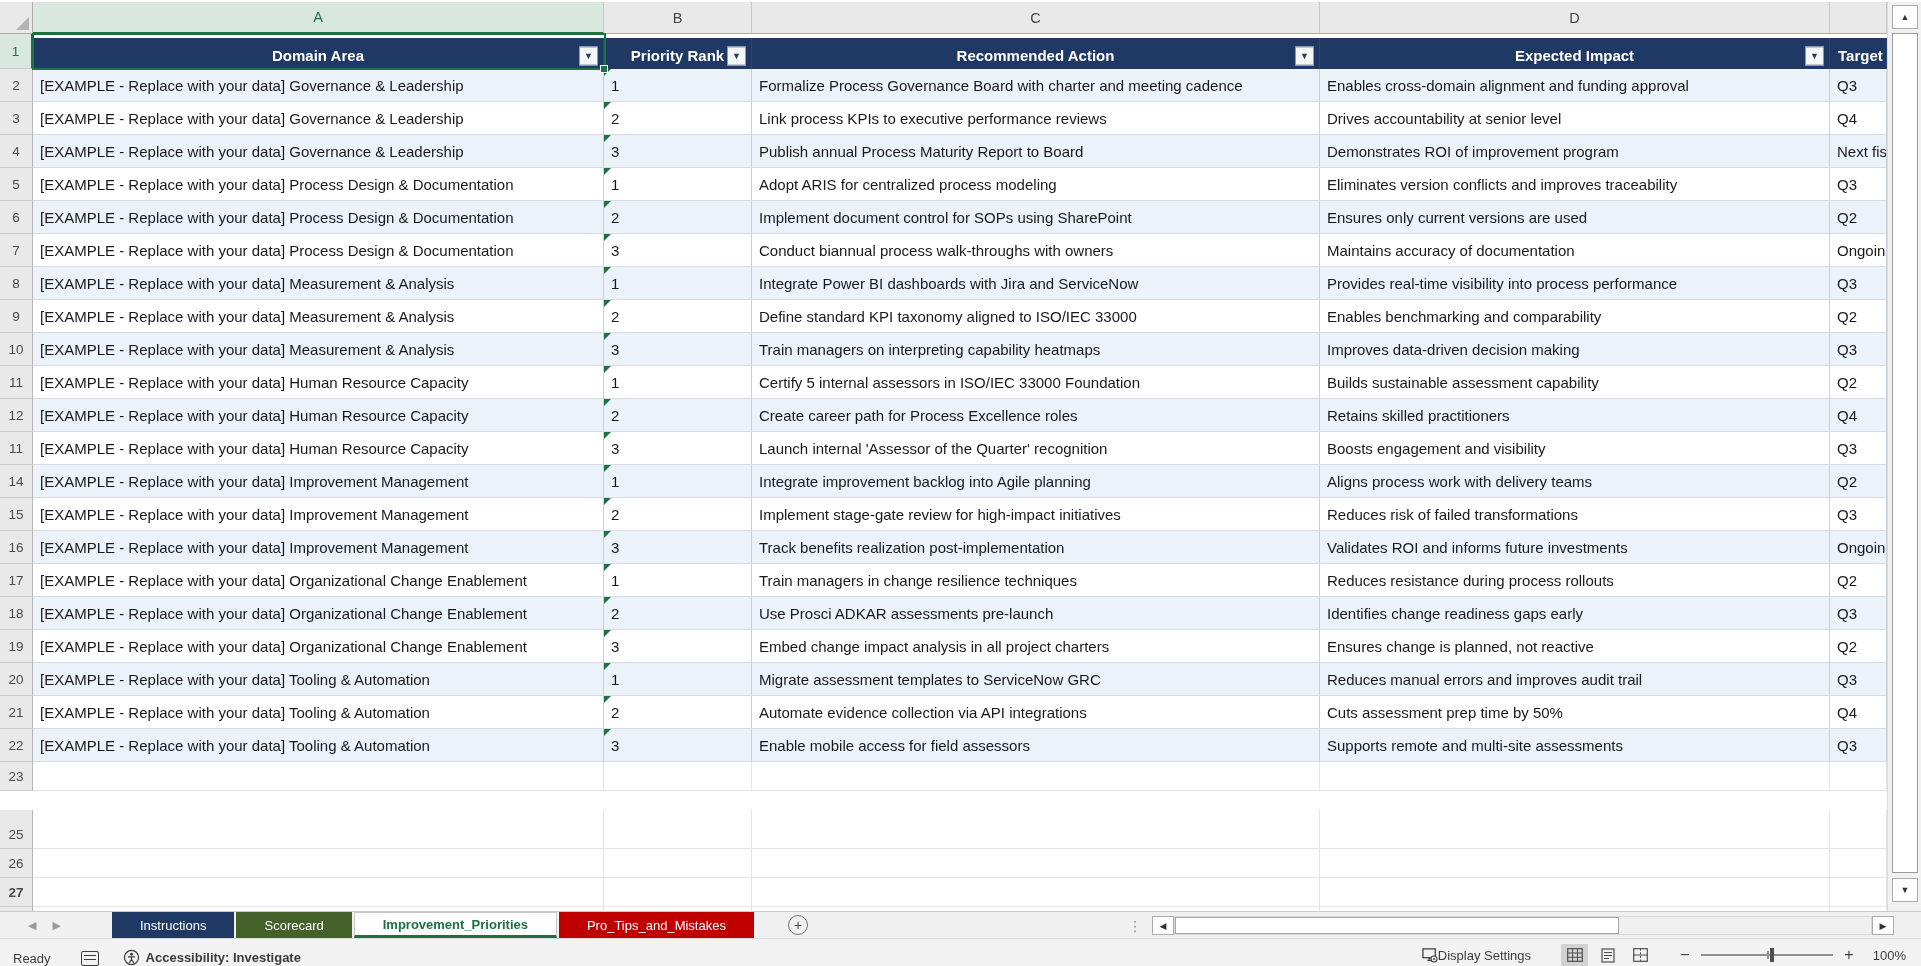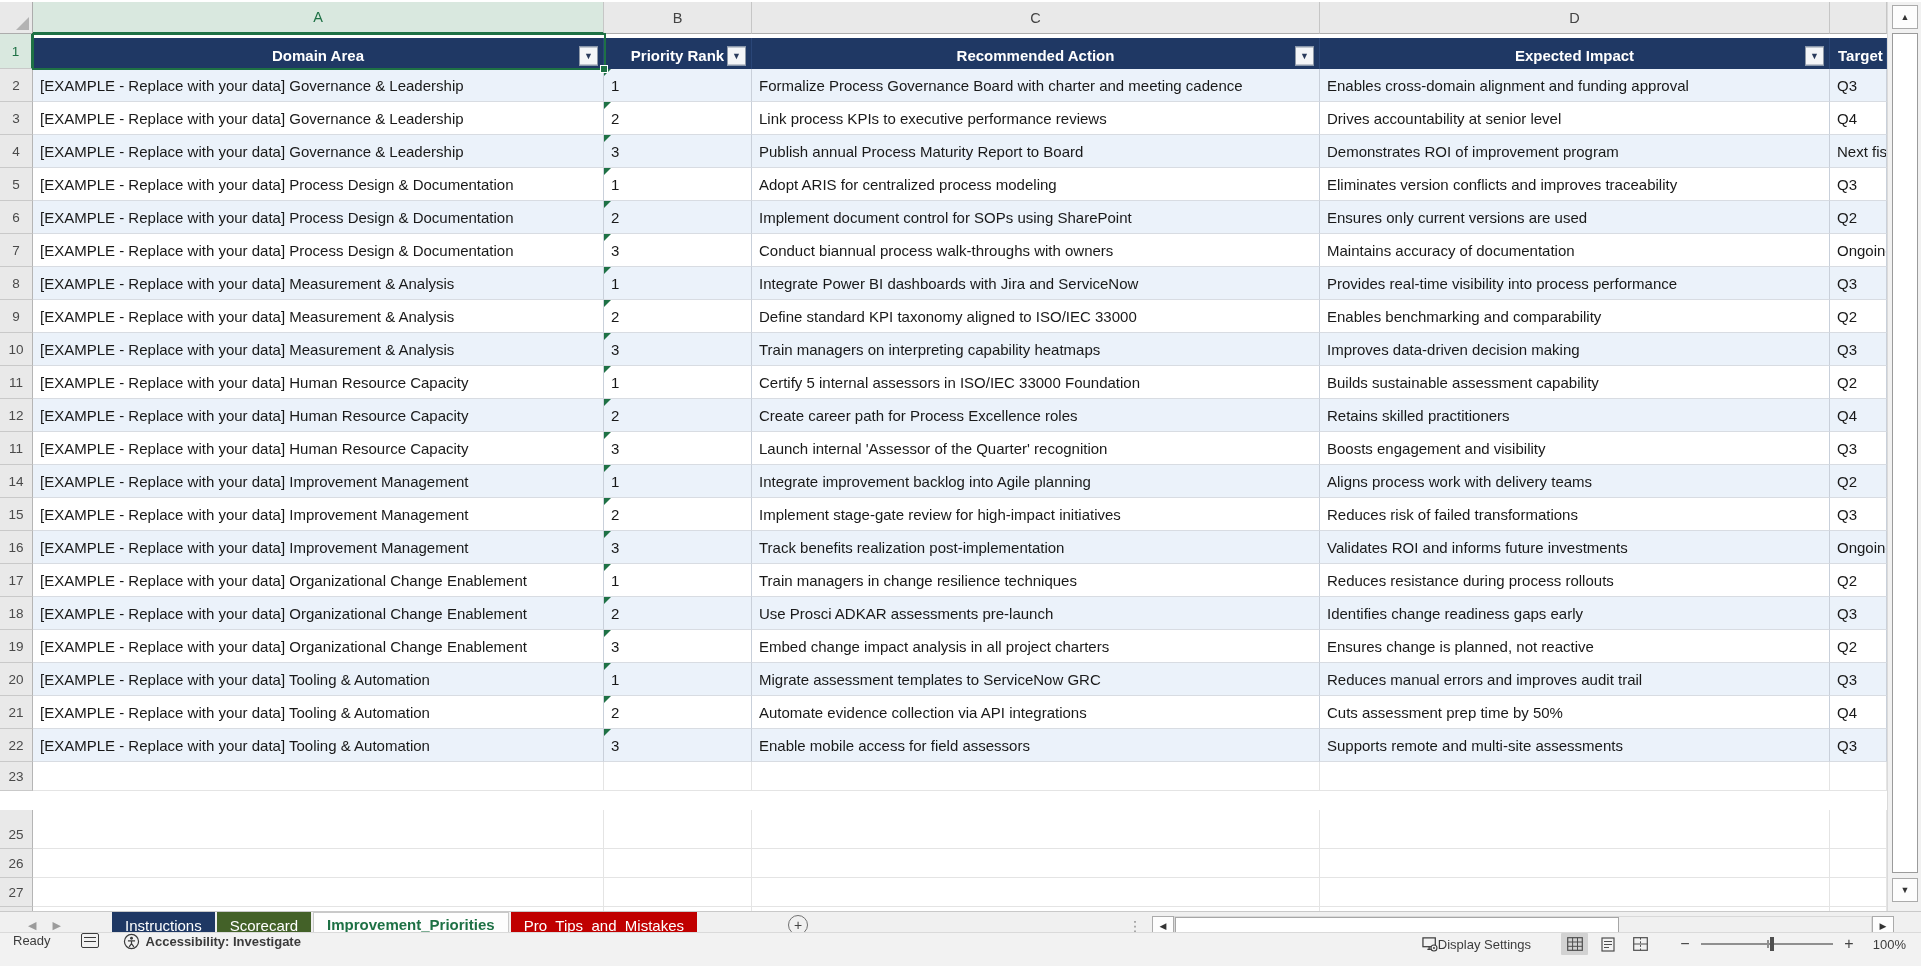--- a/index.html
+++ b/index.html
@@ -36,32 +36,32 @@
   
   .vscroll{position:absolute;top:2px;right:0;width:34px;height:909px;background:#F1F1F1;border-left:1px solid #DADADA;box-sizing:border-box;}
   .vs-btn{position:absolute;left:4px;width:26px;height:24px;background:#FDFDFD;border:1px solid #ABABAB;box-sizing:border-box;display:flex;align-items:center;justify-content:center;font-size:9px;color:#333;}
   .vs-up{top:3px}.vs-down{top:876px}
   .vs-thumb{position:absolute;left:4px;top:31px;width:26px;height:840px;background:#FFF;border:1px solid #9B9B9B;box-sizing:border-box;}
 
   
   .tabstrip{position:absolute;left:0;top:911px;width:1921px;height:27px;background:#F0F0F0;border-top:1px solid #C9C9C9;box-sizing:border-box;}
   .tabnav{position:absolute;left:28px;top:0;height:100%;display:flex;align-items:center;gap:16px;color:#9B9B9B;font-size:11px;}
   .tabs{position:absolute;left:112px;top:0;height:100%;display:flex;align-items:stretch;}
-  .tab{display:flex;align-items:center;padding:0 13px;font-size:15px;color:#fff;margin-right:2px;cursor:pointer;box-sizing:border-box;text-align:center;}
+  .tab{display:flex;align-items:center;padding:0 28px;font-size:13px;color:#fff;margin-right:2px;cursor:pointer;box-sizing:border-box;text-align:center;}
   .tab.active{background:#FDFDFD;font-weight:bold;border:1px solid #C8C8C8;border-bottom:3px solid #1D7044;}
   .addsheet{position:absolute;left:788px;top:3px;width:20px;height:20px;border:1.5px solid #707070;border-radius:50%;display:flex;align-items:center;justify-content:center;font-size:14px;color:#444;box-sizing:border-box;background:transparent;}
 
   .hscroll{position:absolute;left:1128px;right:0;top:3px;height:21px;display:flex;align-items:center;padding-right:27px;}
   .hs-dots{color:#8F8F8F;font-size:14px;margin-right:9px;letter-spacing:1px;}
   .hs-btn{width:22px;height:19px;background:#FDFDFD;border:1px solid #ABABAB;box-sizing:border-box;display:flex;align-items:center;justify-content:center;font-size:9px;color:#333;flex:none;}
   .hs-track{position:relative;flex:1;height:19px;background:#F0F0F0;border:1px solid #D9D9D9;box-sizing:border-box;}
   .hs-thumb{position:absolute;left:0;top:0;height:17px;width:444px;background:#FFF;border:1px solid #A6A6A6;box-sizing:border-box;}
 
   
-  .statusbar{position:absolute;left:0;bottom:0;width:1921px;height:34px;background:#F2F2F2;border-top:1px solid #DADADA;box-sizing:border-box;display:flex;align-items:flex-start;font-size:13px;color:#3C3C3C;}
+  .statusbar{position:absolute;left:0;bottom:0;width:1921px;height:28px;background:#F2F2F2;border-top:1px solid #DADADA;box-sizing:border-box;display:flex;align-items:flex-end;font-size:13px;color:#3C3C3C;}
   .sb-ready{margin-left:13px;}
   .sb-macro{margin-left:30px;width:16px;height:13px;border:1.3px solid #3C3C3C;border-radius:2px;position:relative;}
   .sb-macro::after{content:'';position:absolute;left:2px;right:2px;top:3px;border-top:1.3px solid #3C3C3C;}
   .sb-macro::before{content:'';position:absolute;left:2px;right:2px;top:7px;border-top:1.3px solid #3C3C3C;}
   .sb-acc{margin-left:24px;display:flex;align-items:center;gap:6px;font-weight:bold;color:#3A3A3A;}
   .sb-right{margin-left:auto;display:flex;align-items:center;}
   .sb-disp{display:flex;align-items:center;gap:0;}
   .viewbtns{display:flex;align-items:center;gap:6px;margin-left:30px;}
   .vbtn{width:27px;height:22px;display:flex;align-items:center;justify-content:center;border-radius:1px;}
   .vbtn.active{background:#D2D2D2;}
@@ -533,21 +533,21 @@
         <div class="dcell px-e"></div>
       </div>
       <div class="row empty" style="top: 847px; height: 29px;">
         <div class="rowhdr">26</div>
         <div class="dcell px-a"></div>
         <div class="dcell px-b"></div>
         <div class="dcell px-c"></div>
         <div class="dcell px-d"></div>
         <div class="dcell px-e"></div>
       </div>
-      <div class="row empty" style="top: 876px; height: 29px;">
+      <div class="row empty" style="top: 876px; height: 29px; font-weight: bold;">
         <div class="rowhdr">27</div>
         <div class="dcell px-a"></div>
         <div class="dcell px-b"></div>
         <div class="dcell px-c"></div>
         <div class="dcell px-d"></div>
         <div class="dcell px-e"></div>
       </div>
       <div class="row empty" style="top: 905px; height: 29px;">
         <div class="rowhdr">28</div>
         <div class="dcell px-a"></div>

